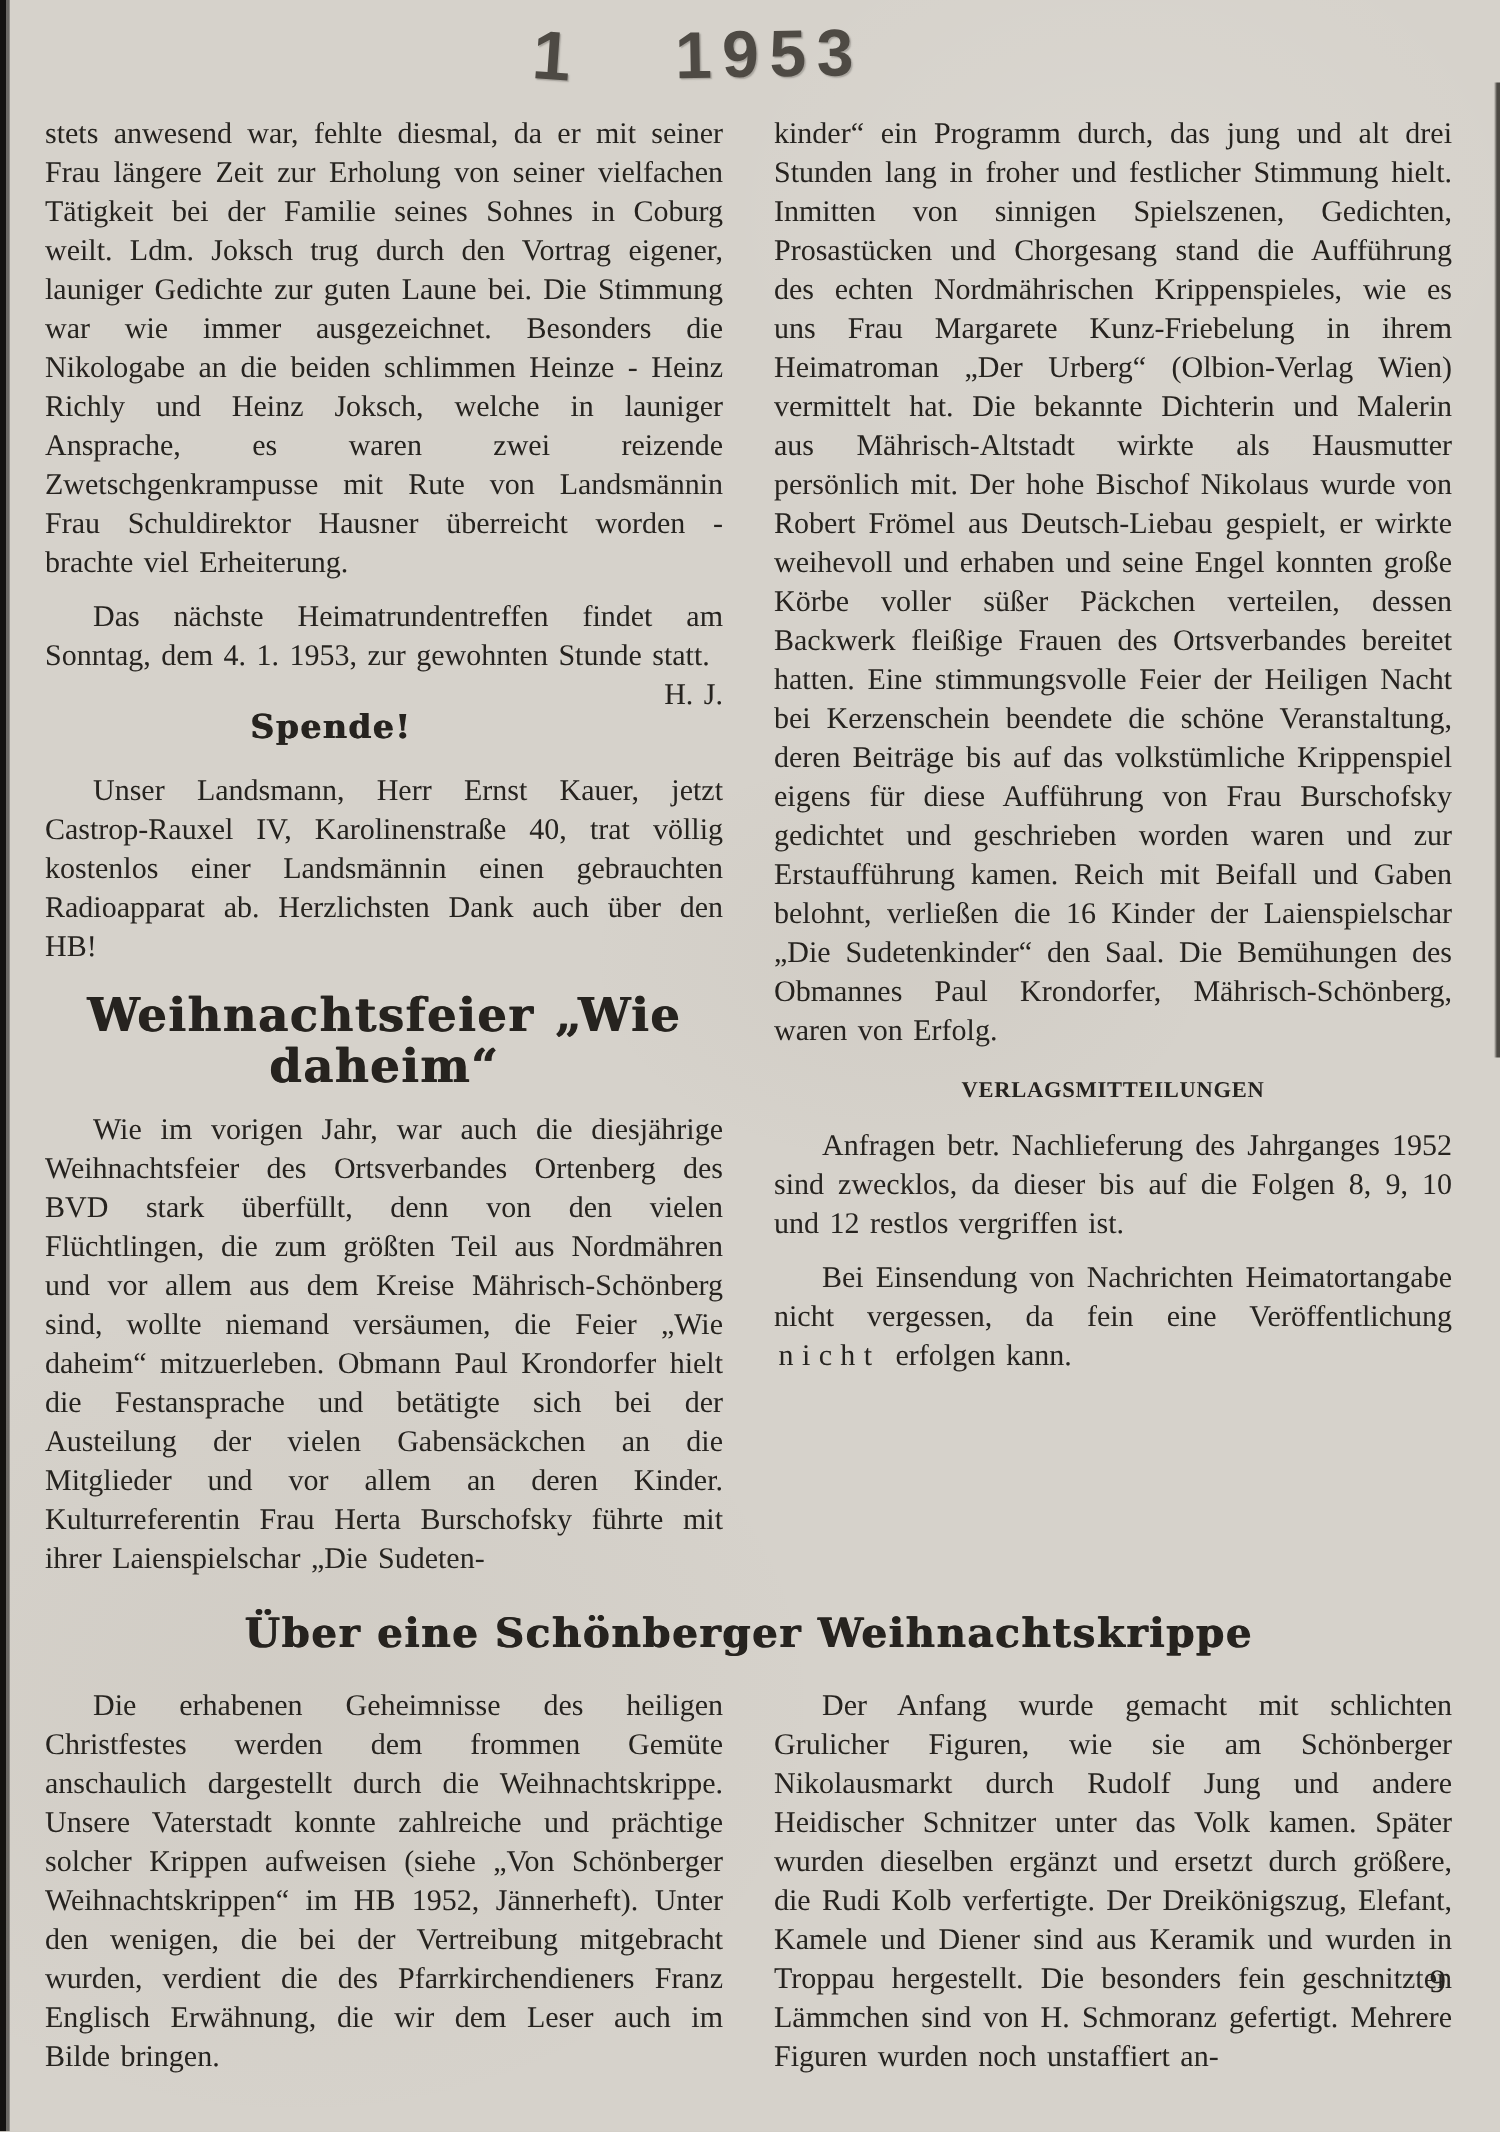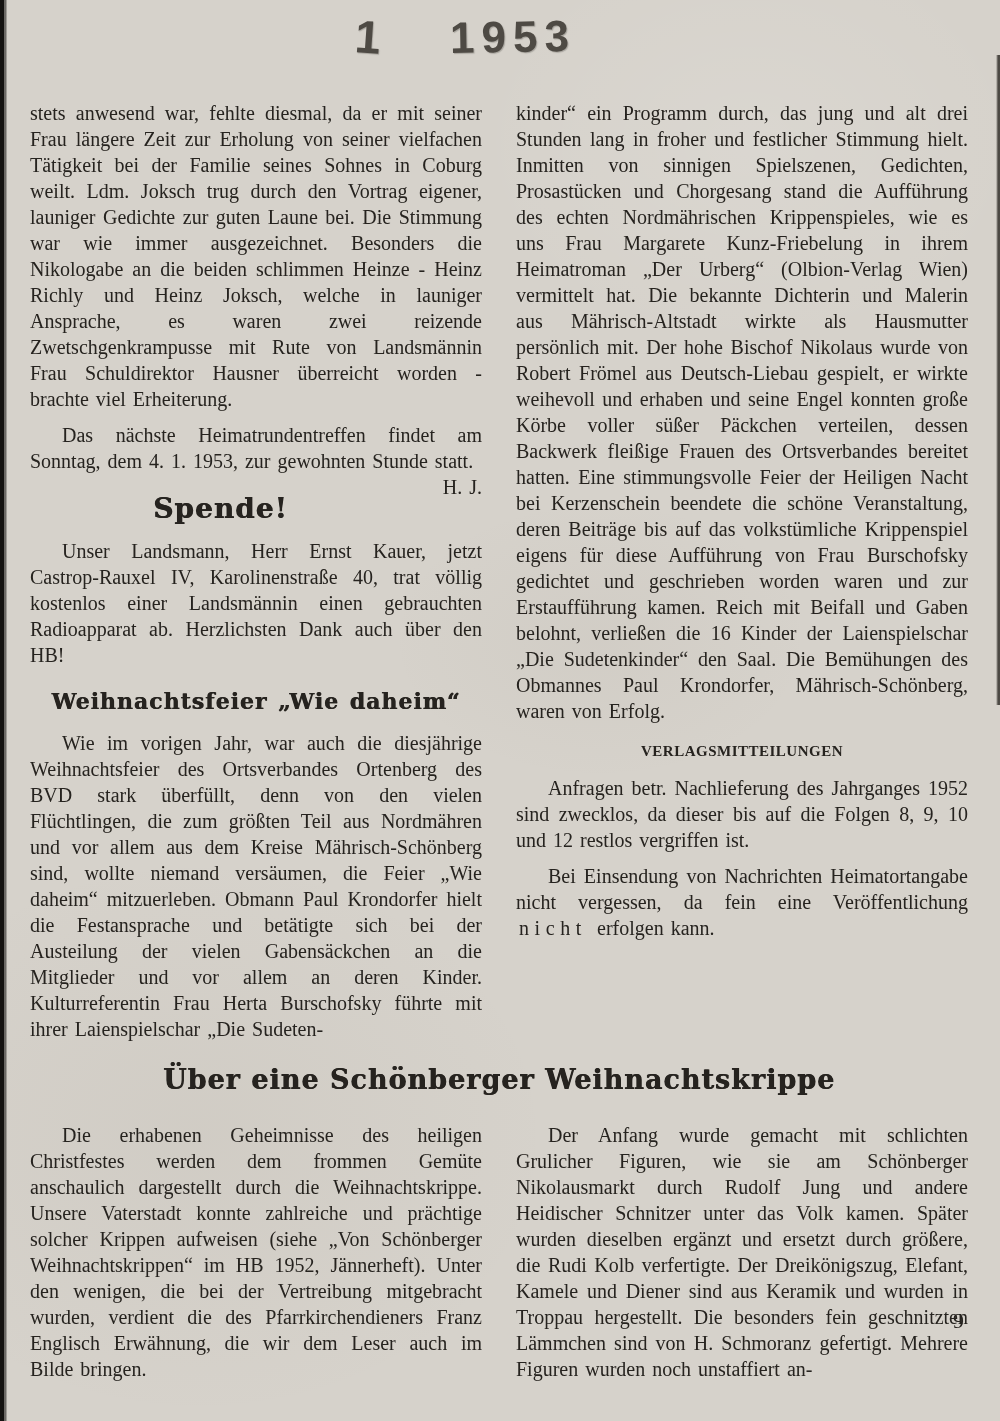--- a/index.html
+++ b/index.html
@@ -34,42 +34,42 @@
     font-family:"Liberation Sans", sans-serif;
     font-weight:bold;color:#4e4a44;
     filter:blur(0.4px);
     text-shadow:1px 1px 1px rgba(78,74,68,0.35);
   }
   .stamp .num1{position:absolute;left:15px;top:2px;font-size:46px;transform:rotate(4deg);letter-spacing:2px;}
   .stamp .year{position:absolute;left:110px;top:4px;font-size:44px;letter-spacing:7px;transform:rotate(-1deg);}
   .content{
     position:absolute;top:76px;left:30px;width:938px;
   }
-  .cols{display:flex;gap:34px;margin-top:24px;}
+  .cols{display:flex;gap:34px;}
   .col{width:452px;
     font-size:20px;line-height:26px;
     text-align:justify;
     word-spacing:0.10em;
     hyphens:none;
   }
   p{margin:0;}
   .para{margin:0 0 0 0;}
   .indent{text-indent:1.6em;}
   .mt{margin-top:10px;}
   .sig{float:right;}
   h2.display{
     font-family:"DejaVu Serif", serif;
     text-align:center;font-weight:bold;
-    font-size:22px;line-height:34px;
+    font-size:31px;line-height:34px;
     letter-spacing:1px;
     margin:16px 0 12px 0;
     text-shadow:0.6px 0 0 currentColor;
     text-indent:0;
   }
-  h2.spende{font-size:28px;margin:18px 0 12px 0;}
+  h2.spende{font-size:22px;margin:18px 0 12px 0;}
   h3.subhead{
     text-align:center;font-weight:bold;
     font-size:21px;line-height:27px;
     margin:2px 0 12px 0;
     text-indent:0;
   }
   h3.caps{
     font-size:15px;letter-spacing:0.5px;
     margin:14px 0 8px 0;
   }

